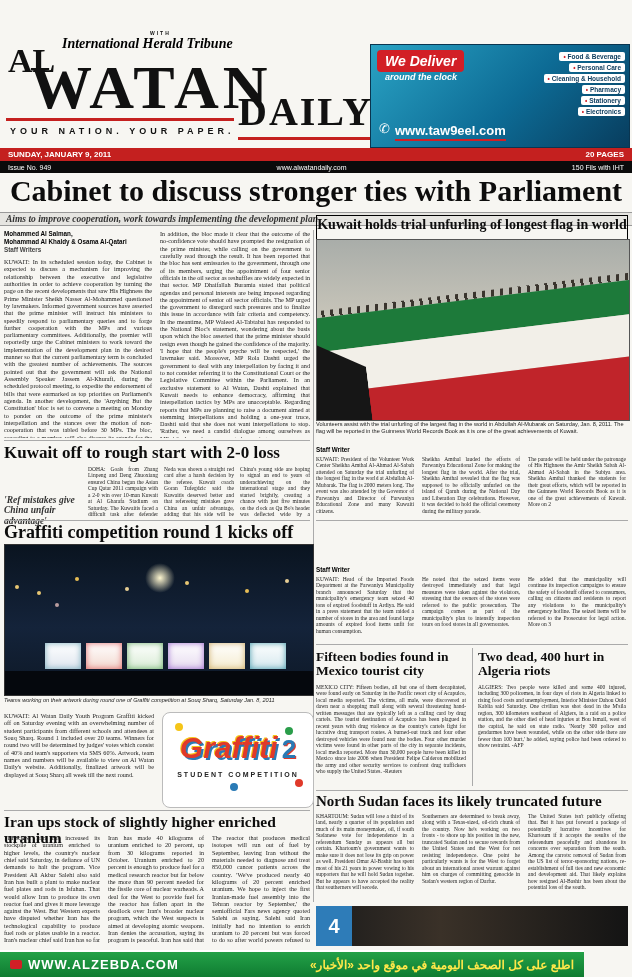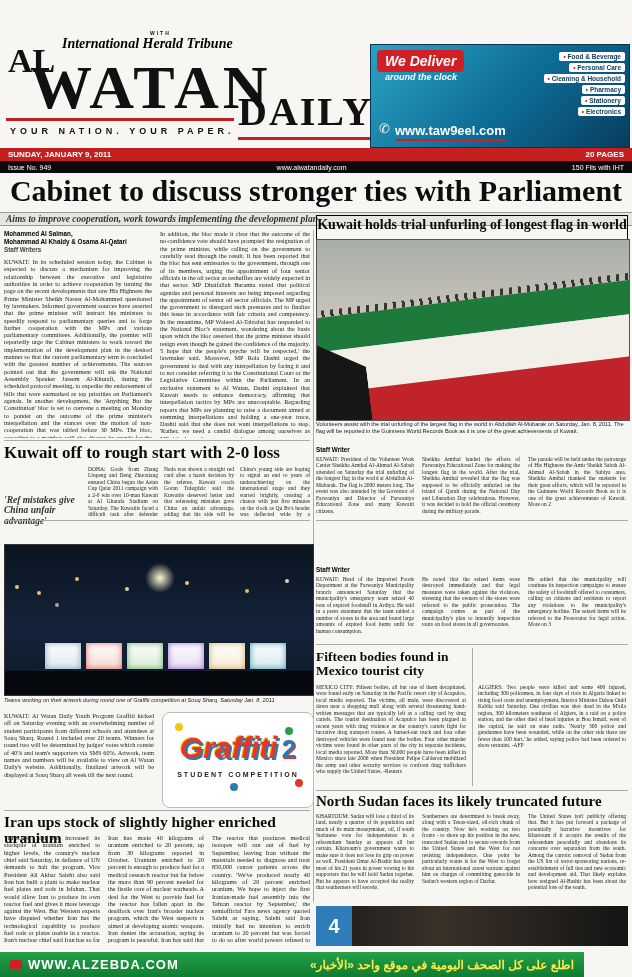--- a/index.html
+++ b/index.html
@@ -77,20 +77,21 @@
   <div class="abs body-text" style="left:160px;top:230px;width:150px;height:208px;">In addition, the bloc made it clear that the outcome of the no-confidence vote should have prompted the resignation of the prime minister, while calling on the government to carefully read through the result. It has been reported that the bloc has sent emissaries to the government, through one of its members, urging the appointment of four senior officials in the oil sector as reshuffles are widely expected in that sector. MP Dhaifallah Buramia stated that political agendas and personal interests are being imposed regarding the appointment of senior oil sector officials. The MP urged the government to disregard such pressures and to finalize this issue in accordance with fair criteria and competency. In the meantime, MP Waleed Al-Tabtabai has responded to the National Bloc's statement, wondering about the basis upon which the bloc asserted that the prime minister should resign even though he gained the confidence of the majority. 'I hope that the people's psyche will be respected,' the lawmaker said. Moreover, MP Rola Dashti urged the government to deal with any interpellation by facing it and to not consider referring it to the Constitutional Court or the Legislative Committee within the Parliament. In an exclusive statement to Al Watan, Dashti explained that Kuwait needs to enhance democracy, affirming that interpellation tactics by MPs are unacceptable. Regarding reports that MPs are planning to raise a document aimed at stemming interpellations and holding a one-year truce, Dashti said that she does not want interpellations to stop. 'Rather, we need a candid dialogue among ourselves as MPs,' the lawmaker was reported as saying.</div>
 
   <div class="abs divider" style="left:4px;top:440px;width:306px;height:1px;"></div>
   <div class="abs headline" style="left:4px;top:444px;width:306px;font-size:17px;">Kuwait off to rough start with 2-0 loss</div>
   <div class="abs serif" style="left:4px;top:466px;width:78px;font-size:9.5px;font-weight:bold;font-style:italic;color:#333;line-height:1.1;margin-top:29px;">'Ref mistakes give China unfair advantage'</div>
   <div class="abs body-sm" style="left:88px;top:466px;width:70px;height:52px;">DOHA: Goals from Zhang Linpeng and Deng Zhuoxiang ensured China began the Asian Cup Qatar 2011 campaign with a 2-0 win over 10-man Kuwait at Al Gharafa Stadium on Saturday. The Kuwaitis faced a difficult task after defender Musaed Neda was sent off in the 35th minute.</div>
   <div class="abs body-sm" style="left:164px;top:466px;width:70px;height:52px;">Neda was shown a straight red card after a harsh decision by the referee. Kuwait coach Goran Tufegdzic said the Kuwaitis deserved better and that refereeing mistakes gave China an unfair advantage, adding that his side will be hoping to win against the next opponent on Friday.</div>
   <div class="abs body-sm" style="left:240px;top:466px;width:70px;height:52px;">China's young side are hoping to signal an end to years of underachieving on the international stage and they started brightly, creating a chance with just five minutes on the clock as Qu Bo's header was deflected wide by a defender. More on 20</div>
 
   <div class="abs divider" style="left:4px;top:520px;width:306px;height:1px;"></div>
+  <div class="abs headline" style="left:4px;top:523px;width:306px;font-size:18px;">Graffiti competition round 1 kicks off</div>
   <div class="abs" style="left:4px;top:544px;width:308px;height:150px;background:linear-gradient(#0a1420 0%,#14233a 55%,#0d1826 100%);overflow:hidden;border:1px solid #333;">
     <div class="abs" style="left:10px;top:40px;width:4px;height:4px;border-radius:50%;background:#ffd97a;box-shadow:22px 6px 0 #ffd97a,60px -8px 0 #ffcf5a,110px 2px 0 #ffe2a0,170px -4px 0 #ffd97a,230px 4px 0 #ffcf5a,270px -6px 0 #ffe2a0,40px 18px 0 #caa;opacity:.9;"></div>
     <div class="abs" style="left:140px;top:18px;width:30px;height:30px;border-radius:50%;background:radial-gradient(circle,#fff7d0 0%,rgba(255,247,208,0) 70%);"></div>
     <div class="abs" style="left:40px;bottom:26px;display:flex;gap:5px;">
       <div style="width:36px;height:26px;background:linear-gradient(#fff,#dfe6ef);box-shadow:inset 0 0 6px #7ab;"></div>
       <div style="width:36px;height:26px;background:linear-gradient(#fff,#f3d9d0);box-shadow:inset 0 0 6px #d66;"></div>
       <div style="width:36px;height:26px;background:linear-gradient(#fff,#d9ecd6);box-shadow:inset 0 0 6px #6a6;"></div>
       <div style="width:36px;height:26px;background:linear-gradient(#fff,#e7dcf0);box-shadow:inset 0 0 6px #96c;"></div>
       <div style="width:36px;height:26px;background:linear-gradient(#fff,#f5ecd0);box-shadow:inset 0 0 6px #ca6;"></div>
       <div style="width:36px;height:26px;background:linear-gradient(#fff,#d5e8ee);box-shadow:inset 0 0 6px #49a;"></div>
@@ -133,20 +134,21 @@
   <div class="abs divider" style="left:316px;top:520px;width:312px;height:1px;"></div>
   <div class="abs byline" style="left:316px;top:566px;width:100px;">Staff Writer</div>
   <div class="abs body-sm" style="left:316px;top:576px;width:98px;height:62px;">KUWAIT: Head of the Imported Foods Department at the Farwaniya Municipality branch announced Saturday that the municipality's emergency team seized 40 tons of expired foodstuff in Ardiya. He said in a press statement that the team raided a number of stores in the area and found large amounts of expired food items unfit for human consumption.</div>
   <div class="abs body-sm" style="left:422px;top:576px;width:98px;height:62px;">He noted that the seized items were destroyed immediately and that legal measures were taken against the violators, stressing that the owners of the stores were referred to the public prosecution. The campaign comes as part of the municipality's plan to intensify inspection tours on food stores in all governorates.</div>
   <div class="abs body-sm" style="left:528px;top:576px;width:98px;height:62px;">He added that the municipality will continue its inspection campaigns to ensure the safety of foodstuff offered to consumers, calling on citizens and residents to report any violations to the municipality's emergency hotline. The seized items will be referred to the Prosecutor for legal action. More on 3</div>
 
   <div class="abs divider" style="left:316px;top:644px;width:312px;height:1px;"></div>
   <div class="abs divider" style="left:472px;top:648px;width:1px;height:138px;"></div>
   <div class="abs headline" style="left:316px;top:650px;width:150px;font-size:13.5px;">Fifteen bodies found in Mexico tourist city</div>
   <div class="abs body-sm" style="left:316px;top:684px;width:150px;height:102px;">MEXICO CITY: Fifteen bodies, all but one of them decapitated, were found early on Saturday in the Pacific resort city of Acapulco, local media reported. The victims, all male, were discovered at dawn near a shopping mall along with several threatening hand-written messages that are typically left as a calling card by drug cartels. The tourist destination of Acapulco has been plagued in recent years with drug violence as the country's cartels fight for lucrative drug transport routes. A burned-out truck and four other destroyed vehicles were found near the bodies. Four other murder victims were found in other parts of the city in separate incidents, local media reported. More than 30,000 people have been killed in Mexico since late 2006 when President Felipe Calderon mobilized the army and other security services to confront drug traffickers who supply the United States. -Reuters</div>
+  <div class="abs headline" style="left:478px;top:650px;width:150px;font-size:13.5px;">Two dead, 400 hurt in Algeria riots</div>
   <div class="abs body-sm" style="left:478px;top:684px;width:148px;height:102px;">ALGIERS: Two people were killed and some 400 injured, including 300 policemen, in four days of riots in Algeria linked to rising food costs and unemployment, Interior Minister Dahou Ould Kablia said Saturday. One civilian was shot dead in the M'sila region, 300 kilometers southeast of Algiers, in a raid on a police station, and the other died of head injuries at Bou Ismail, west of the capital, he said on state radio. 'Nearly 300 police and gendarmes have been wounded, while on the other side there are fewer than 100 hurt,' he added, saying police had been ordered to show restraint. -AFP</div>
 
   <div class="abs divider" style="left:316px;top:790px;width:312px;height:1px;"></div>
   <div class="abs headline" style="left:316px;top:794px;width:312px;font-size:15px;">North Sudan faces its likely truncated future</div>
   <div class="abs body-sm" style="left:316px;top:813px;width:98px;height:88px;">KHARTOUM: Sudan will lose a third of its land, nearly a quarter of its population and much of its main moneymaker, oil, if south Sudanese vote for independence in a referendum Sunday as appears all but certain. Khartoum's government wants to make sure it does not lose its grip on power as well. President Omar Al-Bashir has spent most of his 21 years in power vowing to his supporters that he will hold Sudan together. But he appears to have accepted the reality that southerners will secede.</div>
   <div class="abs body-sm" style="left:422px;top:813px;width:98px;height:88px;">Southerners are determined to break away, along with a Texas-sized, oil-rich chunk of the country. Now he's working on two fronts - to shore up his position in the new, truncated Sudan and to secure rewards from the United States and the West for not resisting independence. One point he particularly wants is for the West to forget about an international arrest warrant against him on charges of committing genocide in Sudan's western region of Darfur.</div>
   <div class="abs body-sm" style="left:528px;top:813px;width:98px;height:88px;">The United States isn't publicly offering that. But it has put forward a package of potentially lucrative incentives for Khartoum if it accepts the results of the referendum peacefully and abandons its concerns over separation from the south. Among the carrots: removal of Sudan from the US list of terror-sponsoring nations, re-establishment of full ties and new economic and development aid. That likely explains how resigned Al-Bashir has been about the potential loss of the south.</div>
 
   <div class="abs" style="left:316px;top:906px;width:312px;height:40px;background:linear-gradient(90deg,#1b1b1b 0%,#3a3128 40%,#141414 100%);display:flex;align-items:center;overflow:hidden;">
     <span class="sans" style="width:36px;height:40px;background:#2e7cb8;color:#fff;font-weight:bold;font-size:20px;display:flex;align-items:center;justify-content:center;">4</span>

